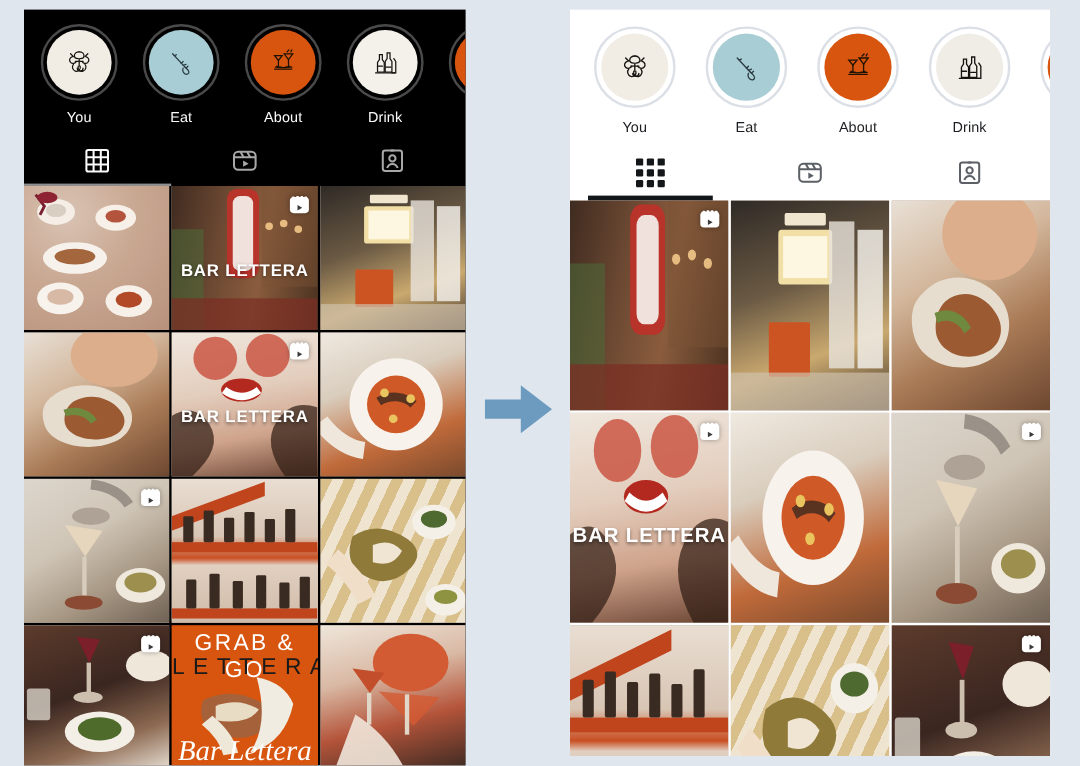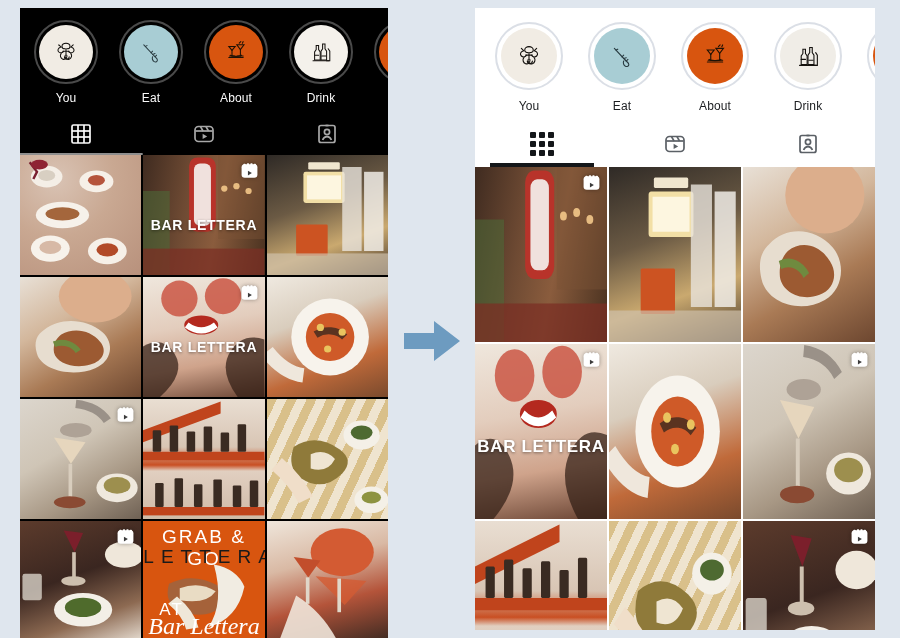--- a/index.html
+++ b/index.html
@@ -435,21 +435,20 @@
         </div>
         <div class="cell promo">
           <svg class="p-img" viewBox="0 0 100 100" preserveAspectRatio="none">
             <path d="M10 36q26-16 54 2 16 11 6 28-20 20-48 6-18-10-12-36z" fill="#a5623a"></path>
             <path d="M22 42q22-10 40 4-10 18-40 12z" fill="#e9dcc4"></path>
             <path d="M60 10q26 6 34 30-8 44-40 54 18-32 6-84z" fill="#f1ece2"></path>
             <path d="M14 58q18 18 22 38" stroke="#efe7d8" stroke-width="14" fill="none"></path>
           </svg>
           <div class="p-l1">GRAB  &amp;  GO</div>
           <div class="p-l2">LETTERA</div>
-          <div class="p-l4">AT</div>
           <div class="p-l5">Bar Lettera</div>
         </div>
         <div class="cell">
           <div class="ph" style="background:linear-gradient(165deg,#efe6db 0%,#d9b9a4 35%,#b4543a 65%,#3d2a22 100%);">
             <svg viewBox="0 0 100 100" preserveAspectRatio="none" style="position:absolute;inset:0;width:100%;height:100%;">
               <ellipse cx="62" cy="26" rx="26" ry="20" fill="#d35b33"></ellipse>
               <path d="M40 46l42 4-18 20z" fill="#d35b33" opacity=".8"></path>
               <rect x="58" y="48" width="3" height="28" fill="#e0d7c9"></rect>
               <path d="M22 30l22 3-10 14z" fill="#c24e2c"></path>
               <rect x="32" y="47" width="3" height="22" fill="#e0d7c9"></rect>

